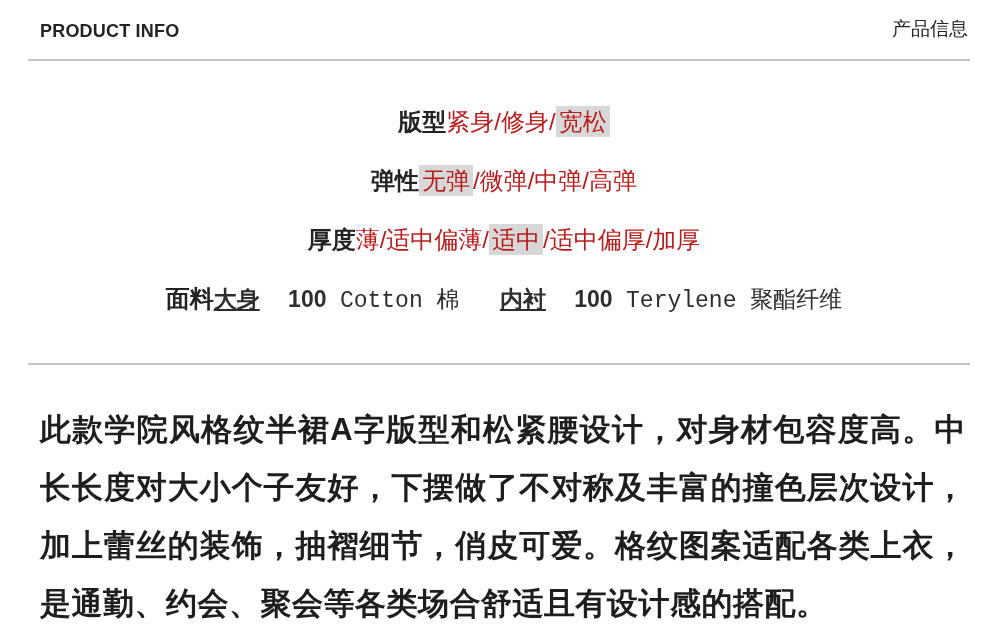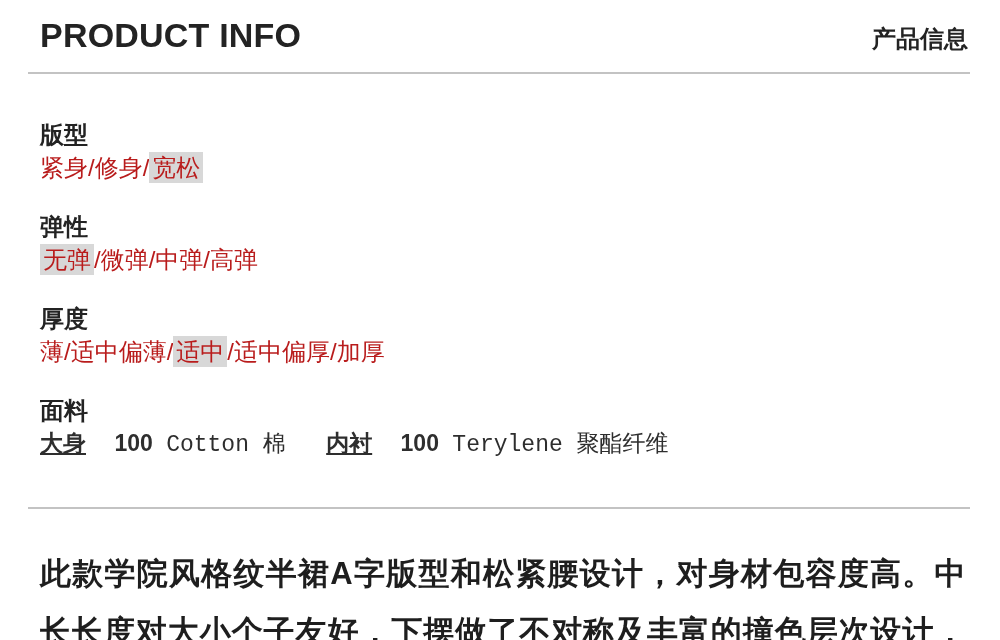--- a/index.html
+++ b/index.html
@@ -12,47 +12,46 @@
   }
   .page { width: 1000px; height: 640px; padding: 16px 30px 0 28px; }
 
   .header {
     display: flex;
     justify-content: space-between;
     align-items: flex-end;
     padding: 0 2px 0 12px;
   }
   .title-en {
-    font-size: 34px;
+    font-size: 18px;
     font-weight: 700;
     letter-spacing: 0.2px;
     color: var(--text, #232323);
   }
   .title-zh {
-    font-size: 24px;
-    font-weight: 700;
+    font-size: 19px;
+    font-weight: 400;
     color: var(--text, #232323);
   }
 
   .divider {
     height: 2px;
     background: var(--divider, #c3c3c3);
   }
   .divider-1 { margin-top: 17px; }
   .divider-2 { margin-top: 45px; }
 
   .specs { padding: 44px 2px 0 12px; }
   .spec-row {
     display: flex;
     justify-content: center;
     align-items: baseline;
     margin-bottom: 26px;
     font-size: 24px;
     line-height: 33px;
-    flex-direction: column;
   }
   .spec-label {
     font-weight: 700;
     font-size: 24px;
     color: var(--text, #232323);
     flex: 0 0 auto;
   }
   .spec-value {
     color: #b91c1c;
     text-align: right;

